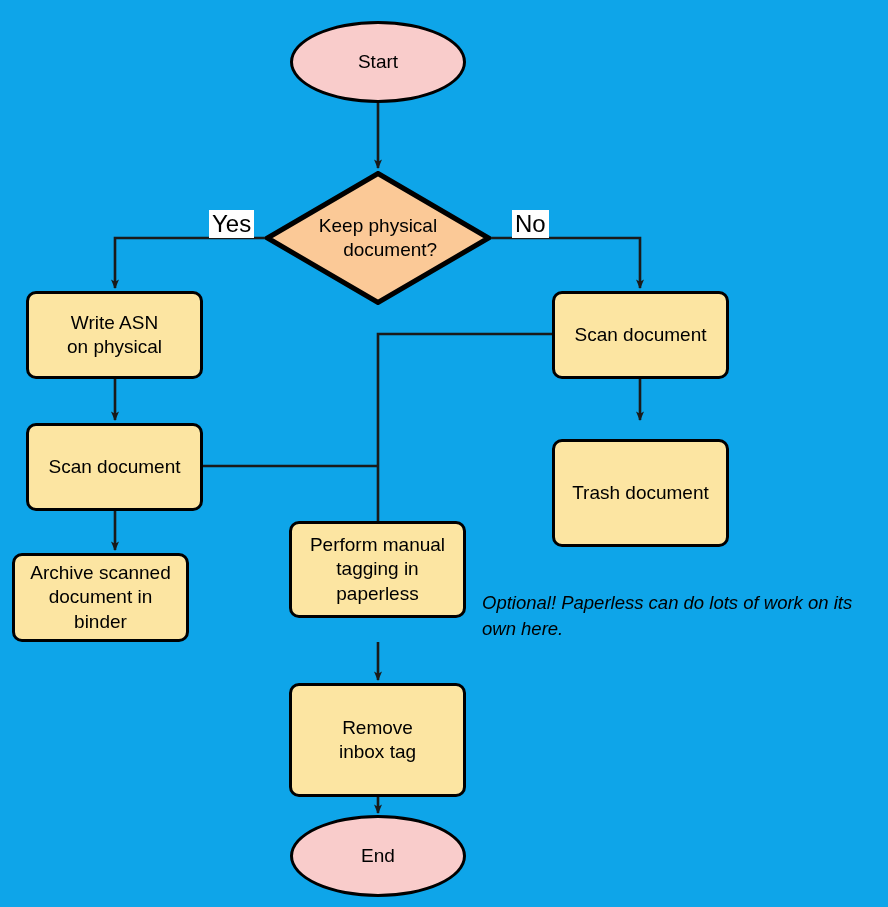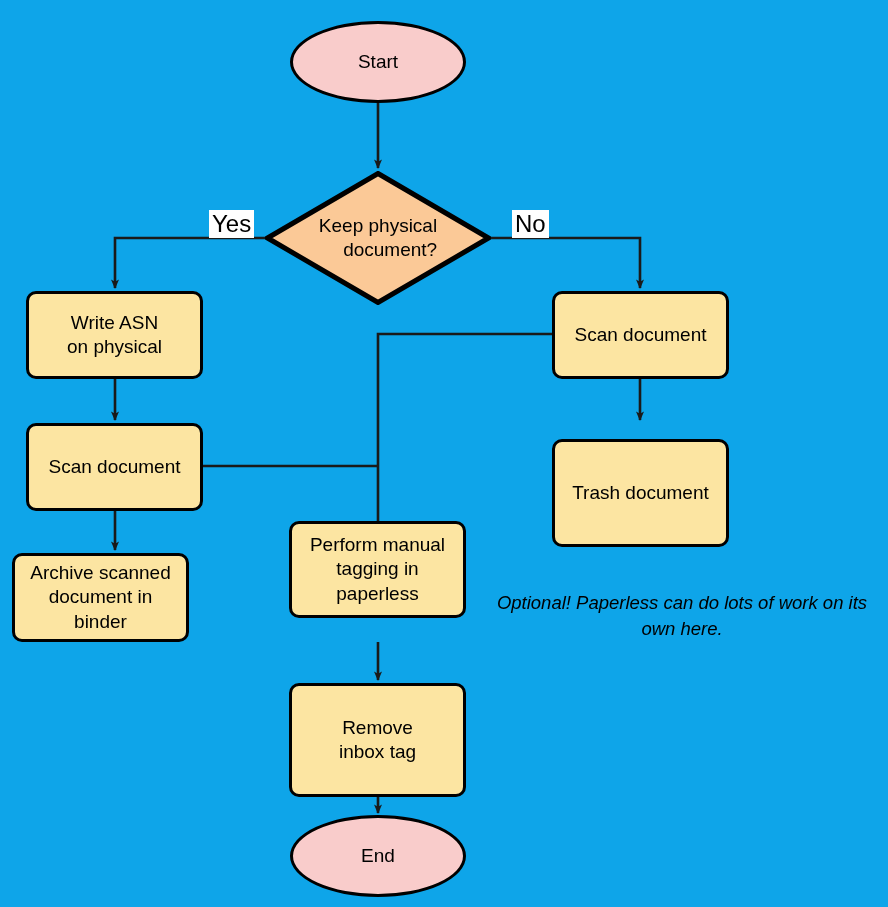--- a/index.html
+++ b/index.html
@@ -170,15 +170,15 @@
 
   <div class="node node-process" style="left:289px; top:683px; width:177px; height:114px;">
     <span>Remove
 inbox tag</span>
   </div>
 
   <div class="node node-terminator" style="left:290px; top:815px; width:176px; height:82px;">
     <span>End</span>
   </div>
 
-  <div class="annotation" style="left:482px; top:590px; width:400px;text-align:center;">Optional! Paperless can do lots of work on its own here.</div>
+  <div class="annotation" style="left:482px; top:590px; width:400px;">Optional! Paperless can do lots of work on its own here.</div>
 
 </div>
 
 </body></html>

